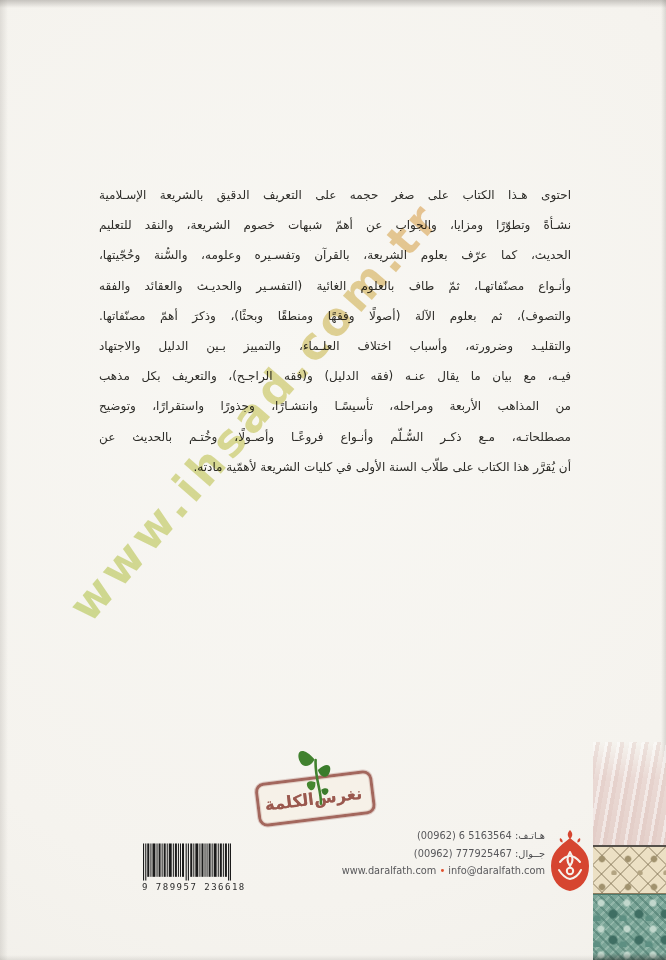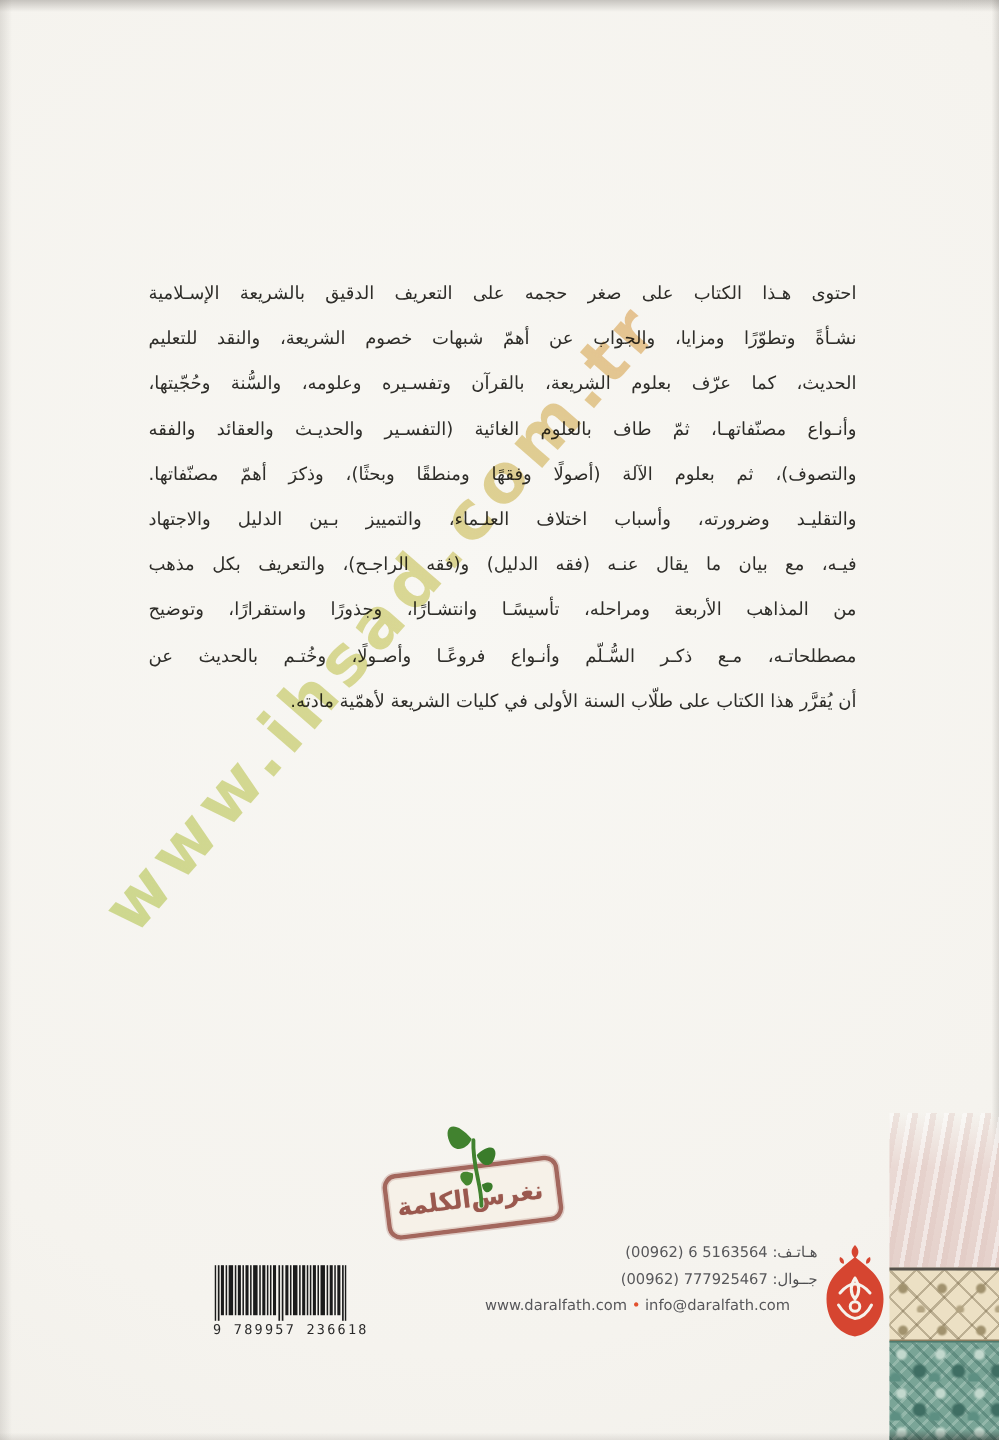--- a/index.html
+++ b/index.html
@@ -64,21 +64,21 @@
   }
 
   
   .contact{
     position:absolute;right:121px;top:827px;width:240px;
     direction:rtl;text-align:right;color:#57575a;font-size:9.8px;line-height:17.5px;
   }
   .contact .row{white-space:nowrap;}
   .contact .lbl{color:#4e4e50;}
   .contact .val{direction:ltr;unicode-bidi:embed;display:inline-block;}
-  .contact .row-web{direction:ltr;text-align:center;}
+  .contact .row-web{direction:ltr;text-align:right;}
   .contact .dot{color:#e2512e;font-size:10px;margin:0 3px;}
 
   .pub-emblem{position:absolute;left:546px;top:830px;width:48px;height:64px;}
 
   
   .deco-pink{
     position:absolute;left:593px;top:742px;width:73px;height:104px;
     background:
       repeating-linear-gradient(100deg, rgba(255,255,255,.45) 0 3px, rgba(222,196,190,.35) 3px 7px, transparent 7px 12px),
       linear-gradient(180deg, rgba(233,216,211,0) 0%, #ead9d4 35%, #e5d1cb 100%);

